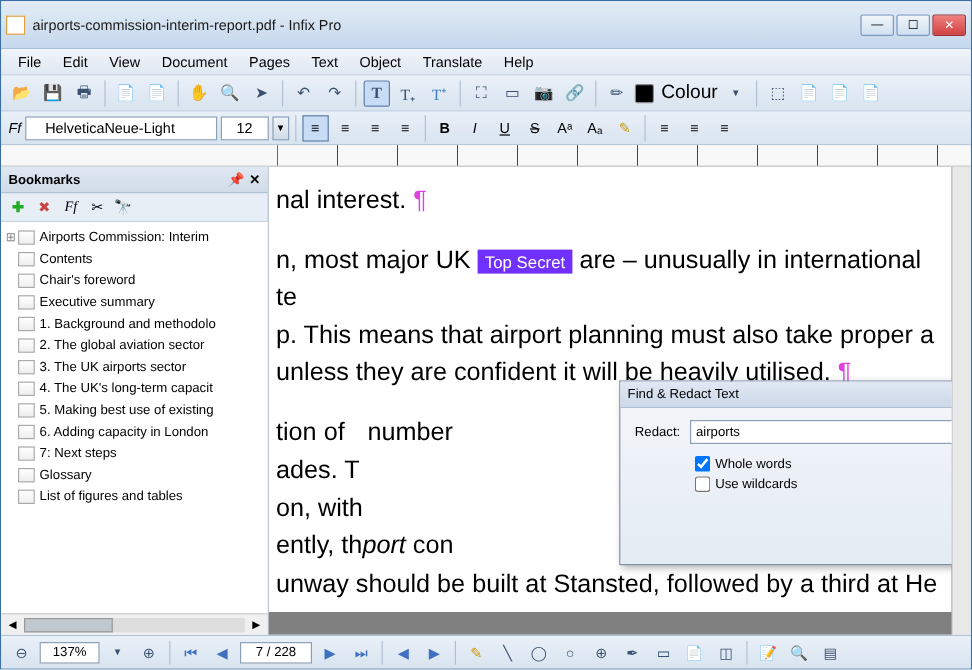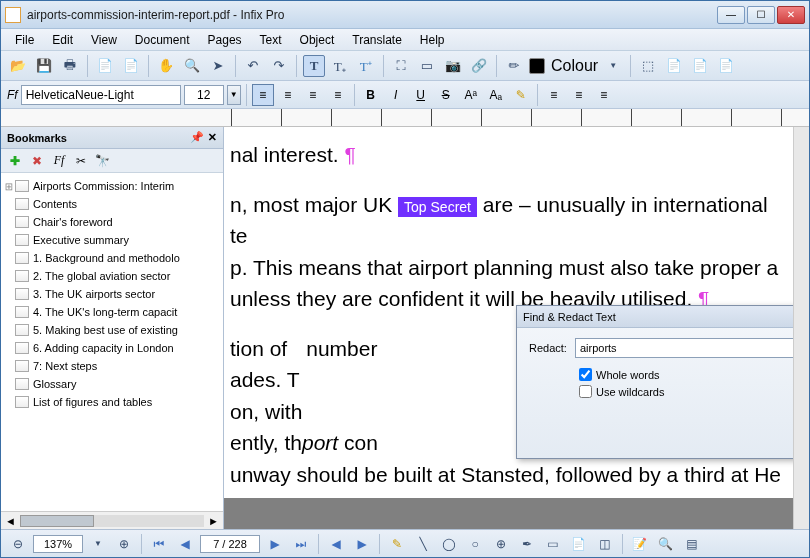--- a/index.html
+++ b/index.html
@@ -1,37 +1,37 @@
 <!DOCTYPE html>
 <html><head>
 <meta charset="utf-8">
 <style>
 * { box-sizing: border-box; margin: 0; padding: 0; }
 body { font-family: "Segoe UI", Tahoma, sans-serif; font-size: 11px; background: #e8eef5; width: 810px; height: 558px; overflow: hidden; }
 
 .window { width: 810px; height: 558px; display: flex; flex-direction: column; border: 1px solid #3a6ea5; }
 
-.titlebar { height: 28px; background: linear-gradient(#e3ecf6, #c5d8ec); display: flex; align-items: center; padding: 0 4px; border-bottom: 1px solid #a8c0da; }
+.titlebar { height: 40px; background: linear-gradient(#e3ecf6, #c5d8ec); display: flex; align-items: center; padding: 0 4px; border-bottom: 1px solid #a8c0da; }
 .titlebar .doc-icon { width: 16px; height: 16px; background: #fff; border: 1px solid #e0a040; margin-right: 6px; }
 .titlebar .title-text { flex: 1; font-size: 12px; color: #1a1a1a; }
 .winbtns { display: flex; gap: 2px; }
 .winbtn { width: 28px; height: 18px; border: 1px solid #7a9ac0; background: linear-gradient(#f0f5fa,#d0e0f0); border-radius: 2px; display:flex; align-items:center; justify-content:center; font-size:10px; cursor:pointer; }
 .winbtn.close { background: linear-gradient(#f08080,#d04040); color:#fff; border-color:#a03030; }
 
 .menubar { height: 22px; background: linear-gradient(#f0f4fa,#e0e8f2); display:flex; align-items:center; padding: 0 6px; gap: 2px; border-bottom: 1px solid #c0d0e0; }
 .menubar .menuitem { padding: 2px 8px; cursor:pointer; font-size:12px; }
 
 .toolbar { height: 30px; background: linear-gradient(#eaf0f8,#d8e4f0); display:flex; align-items:center; padding: 0 6px; gap: 4px; border-bottom: 1px solid #b8c8dc; }
 .tbtn { width: 22px; height: 22px; border: 1px solid transparent; border-radius: 2px; display:flex; align-items:center; justify-content:center; cursor:pointer; font-size:13px; color:#3a5070; }
 .tbtn.active { border-color:#6080a8; background:#c8dcf5; }
 .tsep { width:1px; height:22px; background:#b0c0d4; margin: 0 2px; }
 .colour-label { font-size:16px; margin-left:2px; }
 
 .fmt-toolbar { height: 28px; background: linear-gradient(#eaf0f8,#d8e4f0); display:flex; align-items:center; padding: 0 6px; gap:3px; border-bottom: 1px solid #b8c8dc; }
-.font-box { width: 160px; height: 20px; border: 1px solid #8ca0b8; background:#fff; display:flex; align-items:center; padding: 0 4px; font-size:12px; }
+.font-box { width: 160px; height: 20px; border: 1px solid #8ca0b8; background:#fff; display:flex; align-items:center; padding: 0 16px; font-size:12px; }
 .size-box { width: 40px; height: 20px; border:1px solid #8ca0b8; background:#fff; display:flex; align-items:center; justify-content:center; font-size:12px; }
 .dropdown-btn { width:14px; height:20px; border:1px solid #8ca0b8; background:linear-gradient(#f0f4f8,#d0dce8); display:flex; align-items:center; justify-content:center; font-size:8px; cursor:pointer; }
 .fbtn { width:22px; height:22px; display:flex; align-items:center; justify-content:center; cursor:pointer; font-size:12px; border:1px solid transparent; }
 
 .ruler { height: 18px; background:#f8f8f8; border-bottom:1px solid #c0c0c0; position:relative; }
 .ruler-marks { position:absolute; left:230px; right:0; height:100%; background: repeating-linear-gradient(90deg, #444 0px, #444 1px, transparent 1px, transparent 50px); }
 
 .main-area { flex:1; display:flex; overflow:hidden; background:#e8eef5; position:relative; }
 
 .bookmarks-panel { width: 223px; background:#e8eef5; border-right:1px solid #b0c0d4; display:flex; flex-direction:column; }

